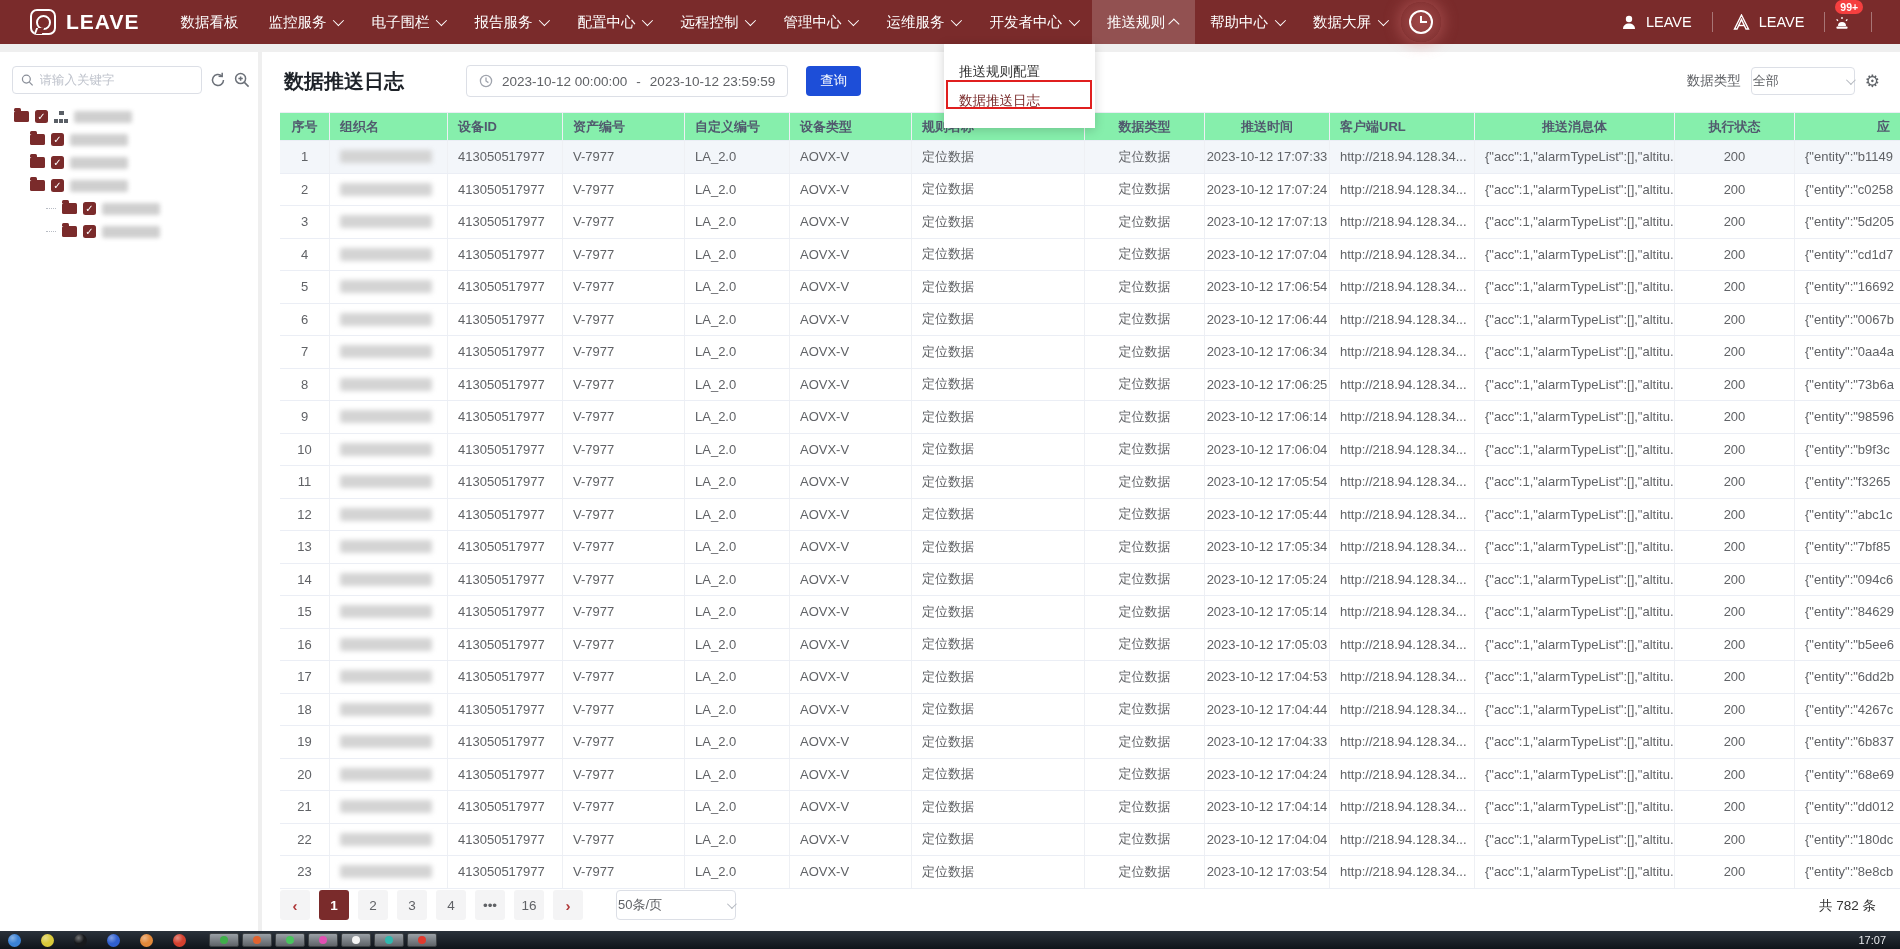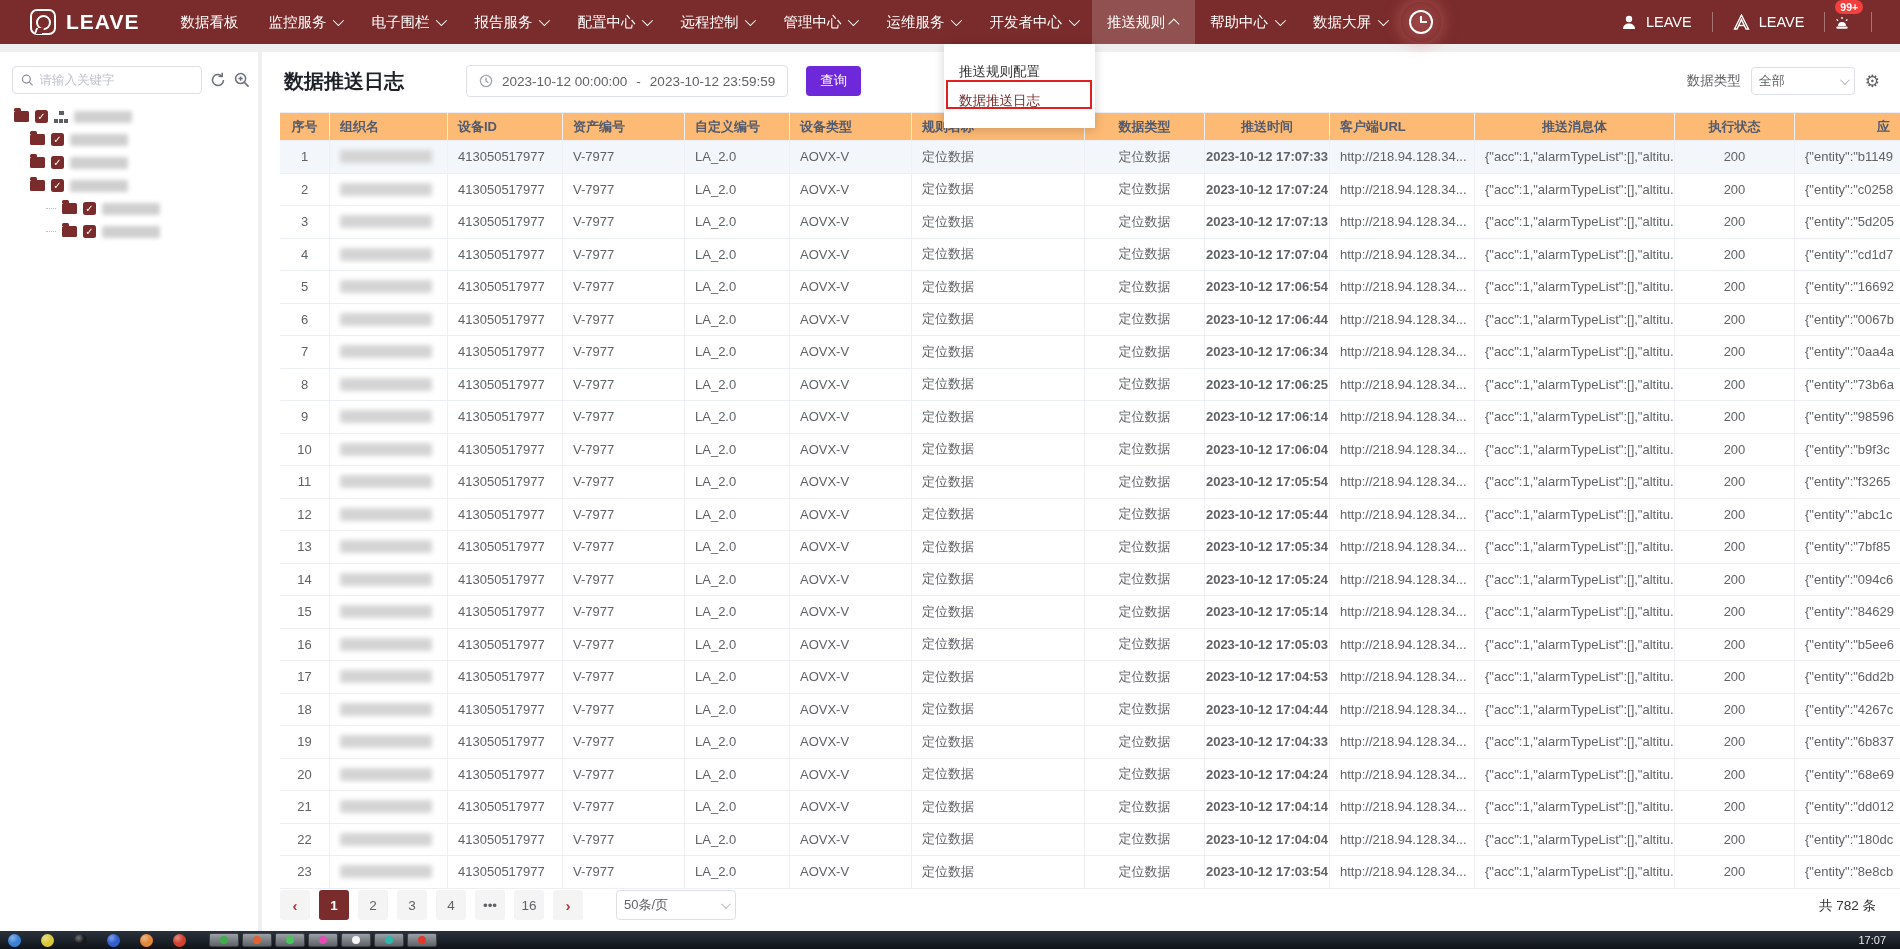--- a/index.html
+++ b/index.html
@@ -70,42 +70,42 @@
     box-shadow:5px 0 0 #5a5f66, 10px 0 0 #5a5f66; }
   .blurb { height:12px; background:#cfcfcf; border-radius:2px; filter:blur(2px); }
   .dotline { border-top:1px dotted #b8bcc4; width:10px; flex:none; }
 
   
   #main { position:absolute; left:262px; top:52px; width:1638px; height:879px; background:#fff; }
   #toolbar { display:flex; align-items:center; height:58px; padding:0 20px 0 22px; }
   #page-title { font-size:20px; font-weight:bold; color:#1f2329; margin-right:22px; }
   #date-range { display:flex; align-items:center; gap:9px; border:1px solid #dcdfe6; border-radius:4px;
     height:32px; padding:0 12px; color:#606266; font-size:13.5px;margin-left:40px; }
-  #query-btn { margin-left:18px; background:#6d28d9; color:#fff; border:none; border-radius:4px;
+  #query-btn { margin-left:18px; background:#1d4ed8; color:#fff; border:none; border-radius:4px;
     height:30px; padding:0 14px; font-size:13.5px; cursor:pointer; font-family:inherit;text-align:right; }
   #toolbar-right { margin-left:auto; display:flex; align-items:center; gap:10px; }
   #filter-label { font-size:13.5px; color:#606266; }
   .select-box { border:1px solid #dcdfe6; border-radius:4px; height:28px; display:flex;
-    align-items:center; justify-content:space-between; padding:0 7px; font-size:13px; color:#606266; min-width:104px; }
+    align-items:center; justify-content:space-between; padding:0 1px; font-size:13px; color:#606266; min-width:104px; }
   .select-caret { width:7px; height:7px; border-right:1.4px solid #b4b8bf; border-bottom:1.4px solid #b4b8bf;
     transform:rotate(45deg) translateY(-2px); }
   #gear { font-size:17px; color:#5f6368; }
 
   
   #table { position:absolute; left:18px; top:60px; width:1620px; }
   .trow { display:flex; border-bottom:1px solid #ebeef5; }
-  .trow.head { background:#fdba74; border-top:1px solid #ebeef5; }
+  .trow.head { background:#86efac; border-top:1px solid #ebeef5; }
   .trow.hover { background:#f3f6fa; }
   .tc { height:31.5px; display:flex; align-items:center; padding:0 10px; font-size:13px;
     color:#606266; border-right:1px solid #eef0f4; overflow:hidden; white-space:nowrap; flex:none; }
   .trow.head .tc { height:27px; color:#515a6e; font-weight:bold; font-size:13px; }
   .tc:last-child { border-right:none; }
   .c0{width:50px;justify-content:center;} .c1{width:118px;} .c2{width:115px;} .c3{width:122px;}
   .c4{width:105px;} .c5{width:122px;} .c6{width:173px;} .c7{width:120px;justify-content:center;}
-  .c8{width:125px;justify-content:center;font-weight:bold;} .c9{width:145px;text-align:right;} .c10{width:200px;}
+  .c8{width:125px;justify-content:center;} .c9{width:145px;text-align:right;} .c10{width:200px;}
   .c11{width:120px;justify-content:center;} .c12{width:105px;}
   .trow.head .c10 { justify-content:center; }
   .trow.head .c12 { justify-content:flex-end; }
   .org-blur { width:92px; height:13px; background:#d4d4d4; border-radius:2px; filter:blur(2.5px); }
 
   
   #pager { position:absolute; left:18px; top:838px; display:flex; align-items:center; gap:9px; }
   .pg { min-width:30px; height:30px; background:#f4f4f5; border-radius:3px; display:flex;
     align-items:center; justify-content:center; font-size:13.5px; color:#606266; cursor:pointer; padding:0 5px; }
   .pg.active { background:#7a2b2b; color:#fff; font-weight:bold; }

